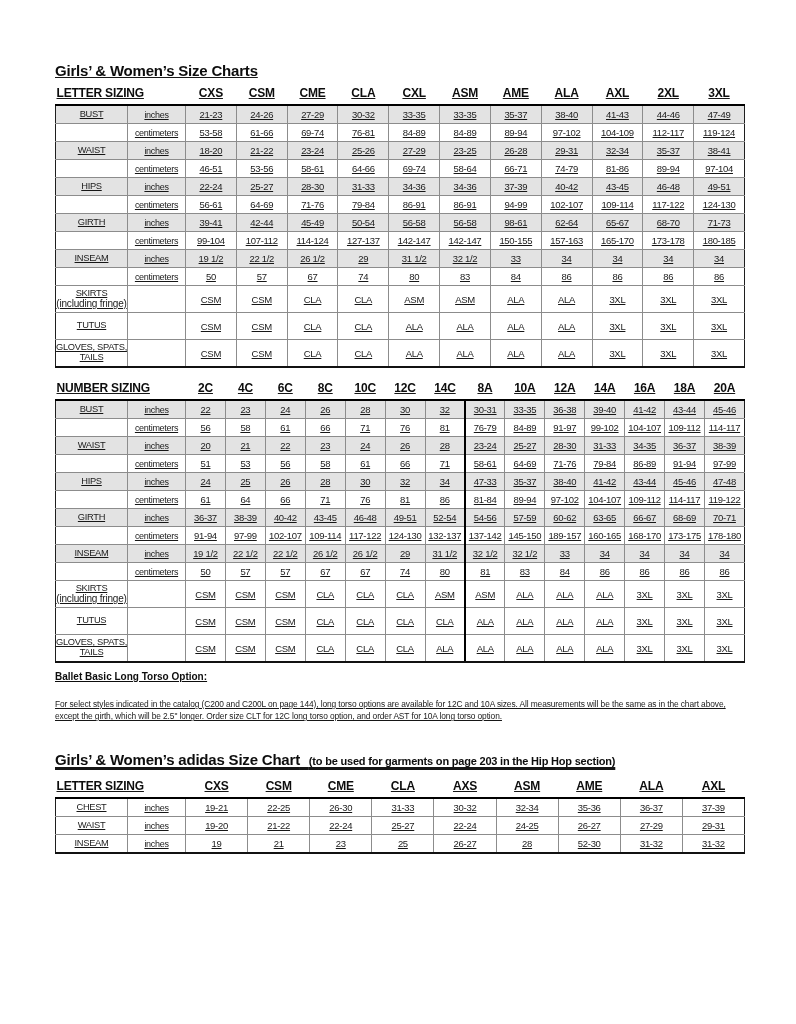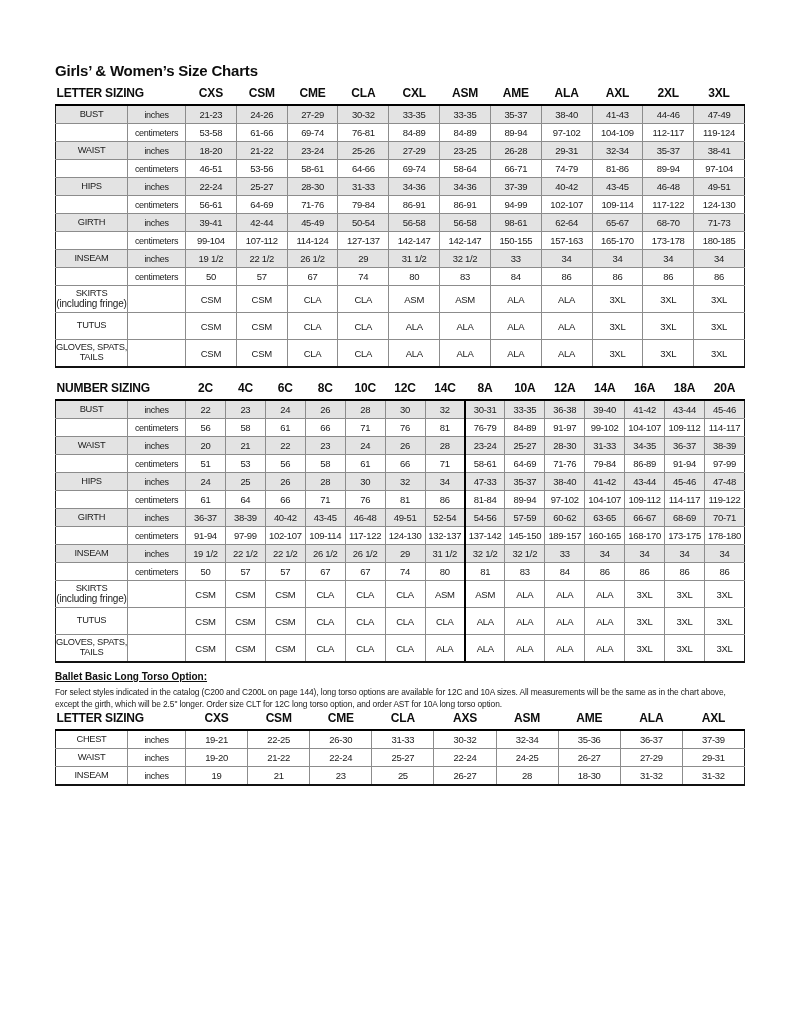--- a/index.html
+++ b/index.html
@@ -1,21 +1,21 @@
 <!DOCTYPE html>
 <html><head>
 <meta charset="utf-8">
 <style>
   html,body{margin:0;padding:0;}
   body{
     width:796px;height:1024px;background:#ffffff;
     font-family:"Liberation Sans", sans-serif;
     color:#161616; overflow:hidden;
   }
-  .content{padding:62px 51px 4px 55px;}
+  .content{padding:62px 51px 4px 55px;text-decoration:underline;}
   h1.sec-title{font-size:15px;font-weight:bold;margin:0 0 6px 0;letter-spacing:-0.2px;color:#0d0d0d;}
   h1.t3{margin:14px 0 5px 0;}
   .t3 .t3-main{font-size:15px;font-weight:bold;letter-spacing:-0.2px;color:#0d0d0d;}
   .t3 .t3-sub{font-size:11px;font-weight:bold;letter-spacing:-0.2px;color:#0d0d0d;}
 
   .tbl-wrap{margin:0 0 12px 0;}
   table{border-collapse:collapse;table-layout:fixed;width:690px;}
   thead th{
     font-size:12px;font-weight:bold;text-align:center;
     height:16px;padding:0 0 3px 0;border-bottom:2.5px solid #000;
@@ -33,21 +33,21 @@
   tbody td.unit{font-size:9px;}
   tbody td.lbl{font-size:9.3px;line-height:1.05;}
   tbody td .sub{font-size:10px;letter-spacing:-0.2px;}
   tbody td.dv{border-left:2.6px solid #000;}
   tbody tr td:first-child{border-left:1.6px solid #1e1e1e;}
   tbody tr td:last-child{border-right:1.6px solid #1e1e1e;}
   tbody tr:last-child td{border-bottom:2px solid #111;}
   tbody tr:first-child td{border-top:none;}
 
   .note{margin:8px 0 0 0;width:690px;}
-  .note-h{font-size:10px;font-weight:bold;text-decoration:underline;margin:0 0 4px 0;color:#0d0d0d;}
+  .note-h{font-size:10px;font-weight:bold;text-decoration:underline;margin:0 0 16px 0;color:#0d0d0d;}
   .note-b{font-size:8.4px;line-height:1.45;letter-spacing:-0.1px;color:#1a1a1a;}
 </style>
 </head>
 <body>
 
 <div class="content">
 
   <h1 class="sec-title">Girls’ &amp; Women’s Size Charts</h1>
   <div class="tbl-wrap">
       <table>
@@ -594,20 +594,21 @@
           </tr>
         </tbody>
       </table>
     </div>
 
   <div class="note">
     <div class="note-h">Ballet Basic Long Torso Option:</div>
     <div class="note-b">For select styles indicated in the catalog (C200 and C200L on page 144), long torso options are available for 12C and 10A sizes. All measurements will be the same as in the chart above, except the girth, which will be 2.5" longer. Order size CLT for 12C long torso option, and order AST for 10A long torso option.</div>
   </div>
 
+  <h1 class="t3"><span class="t3-main">Girls’ &amp; Women’s adidas Size Chart</span> <span class="t3-sub">(to be used for garments on page 203 in the Hip Hop section)</span></h1>
   <div class="tbl-wrap">
       <table>
         <colgroup>
           <col style="width: 72px;">
           <col style="width: 58px;">
           <col>
           <col>
           <col>
           <col>
           <col>
@@ -665,21 +666,21 @@
             <td class="lbl">
               <div>INSEAM</div>
             </td>
             <td class="unit">inches</td>
             <td>19</td>
             <td>21</td>
             <td>23</td>
             <td>25</td>
             <td>26-27</td>
             <td>28</td>
-            <td>18-30</td>
+            <td>52-30</td>
             <td>31-32</td>
             <td>31-32</td>
           </tr>
         </tbody>
       </table>
     </div>
 
 </div>
 
 </body></html>

